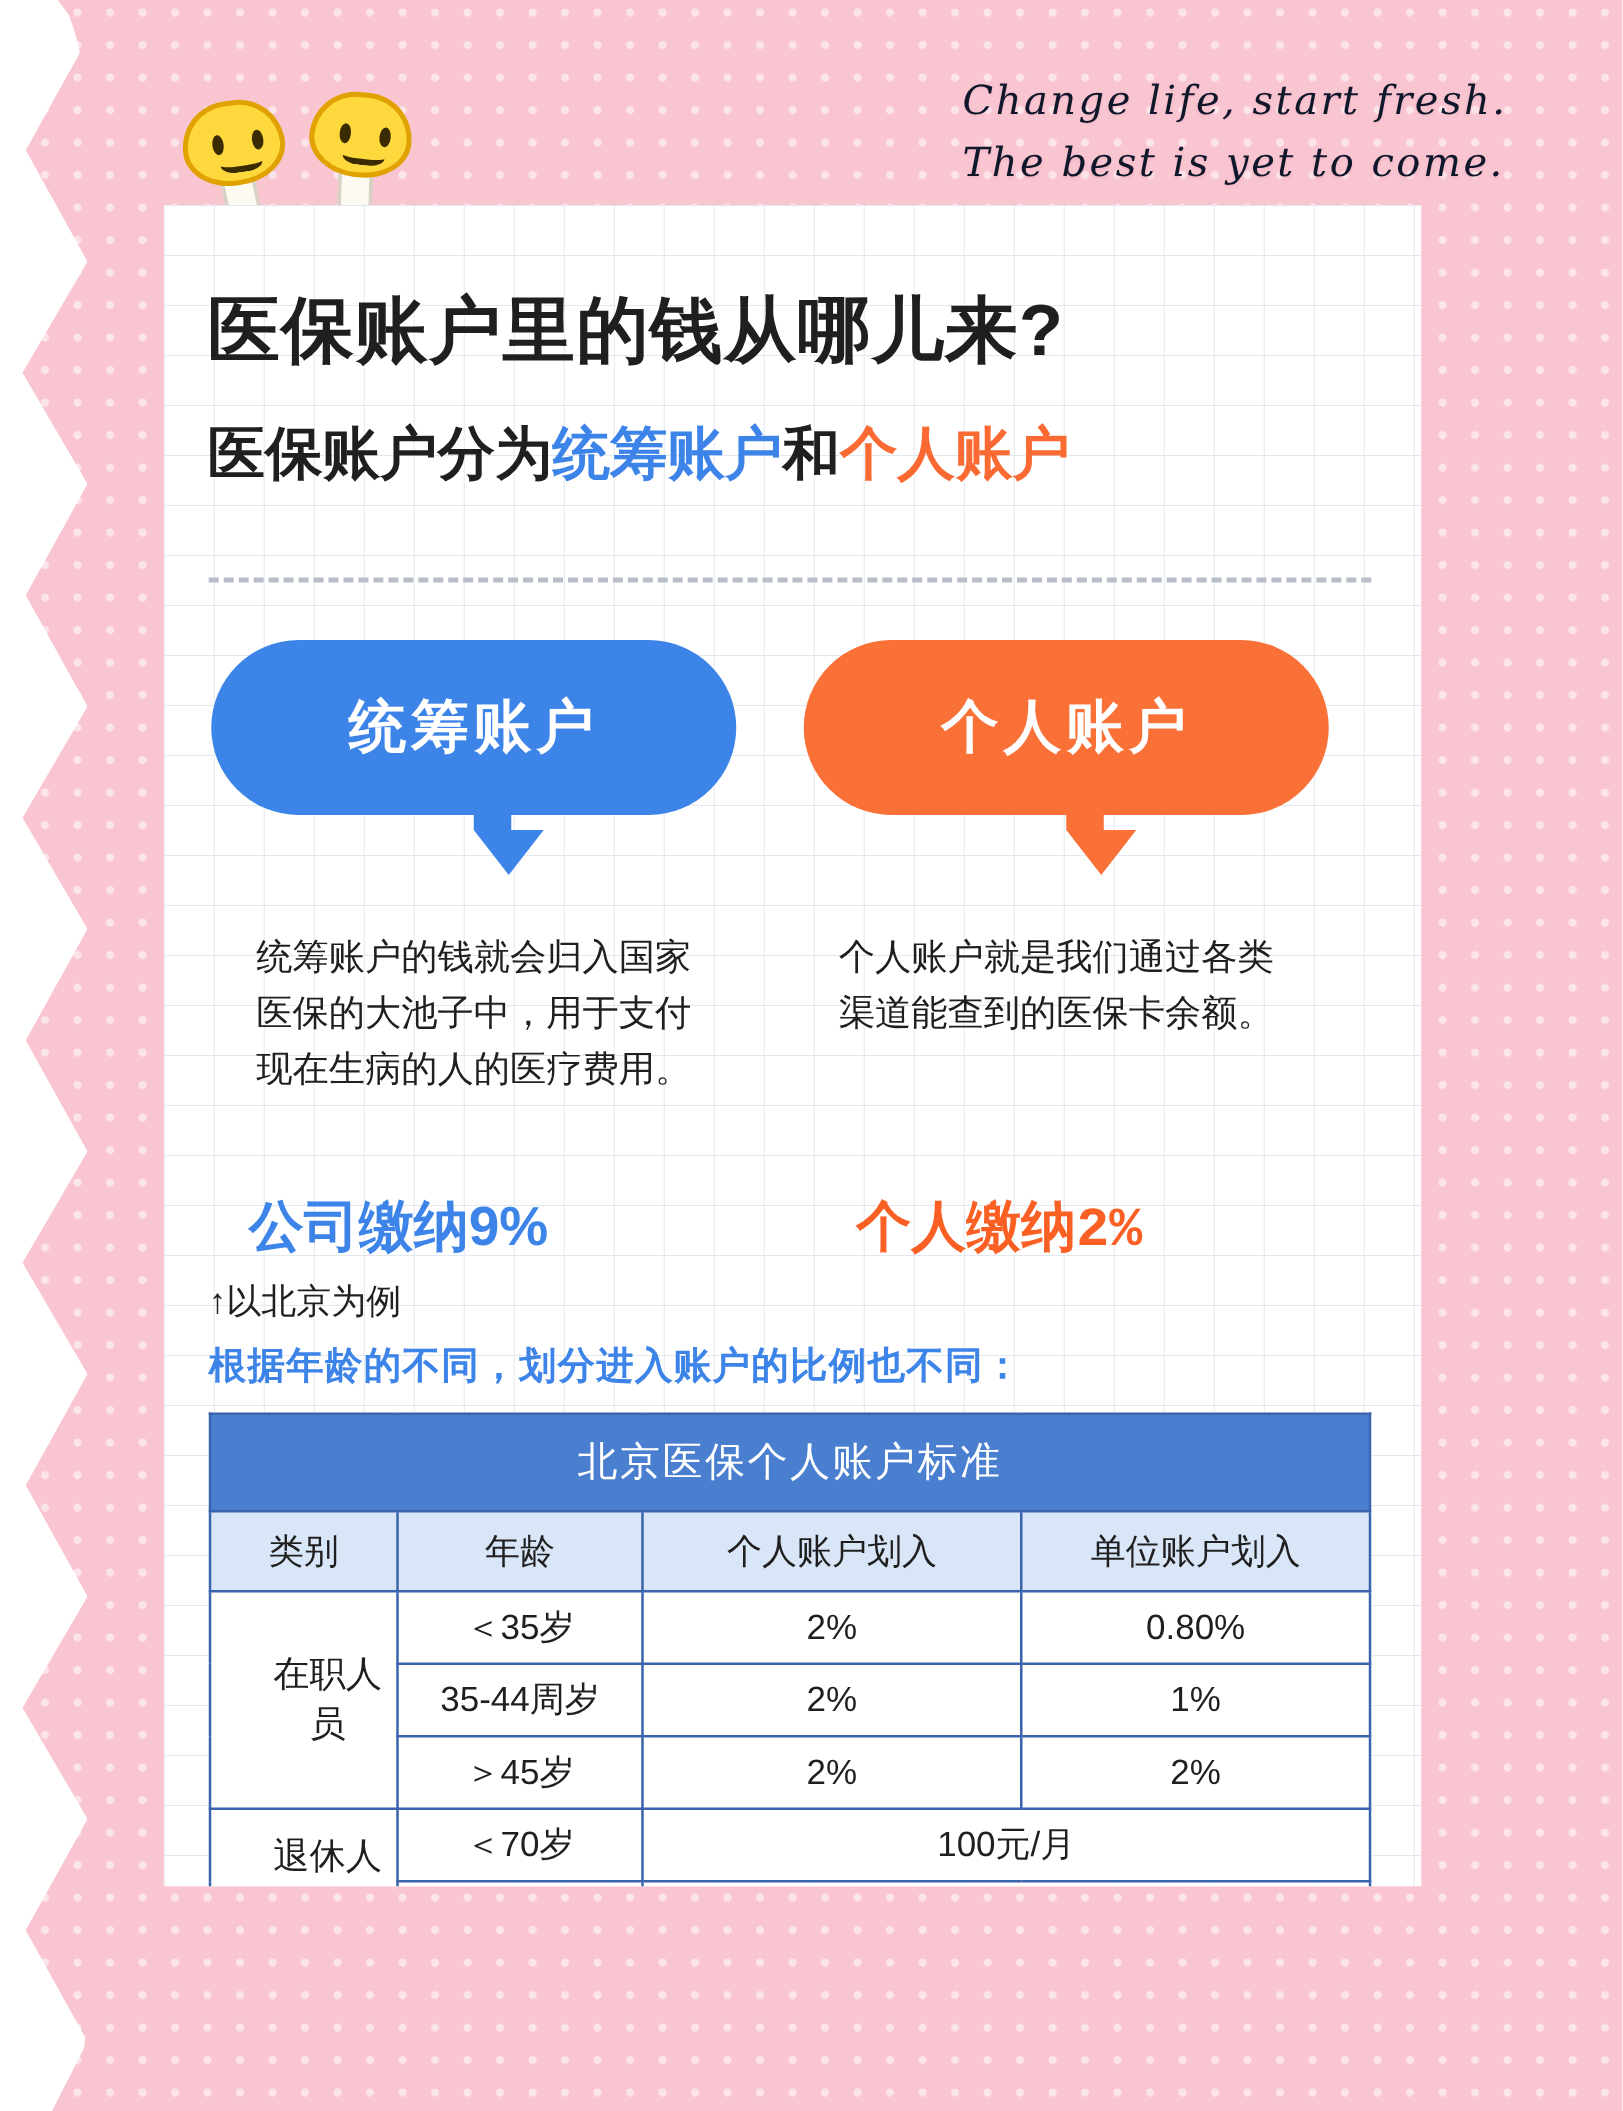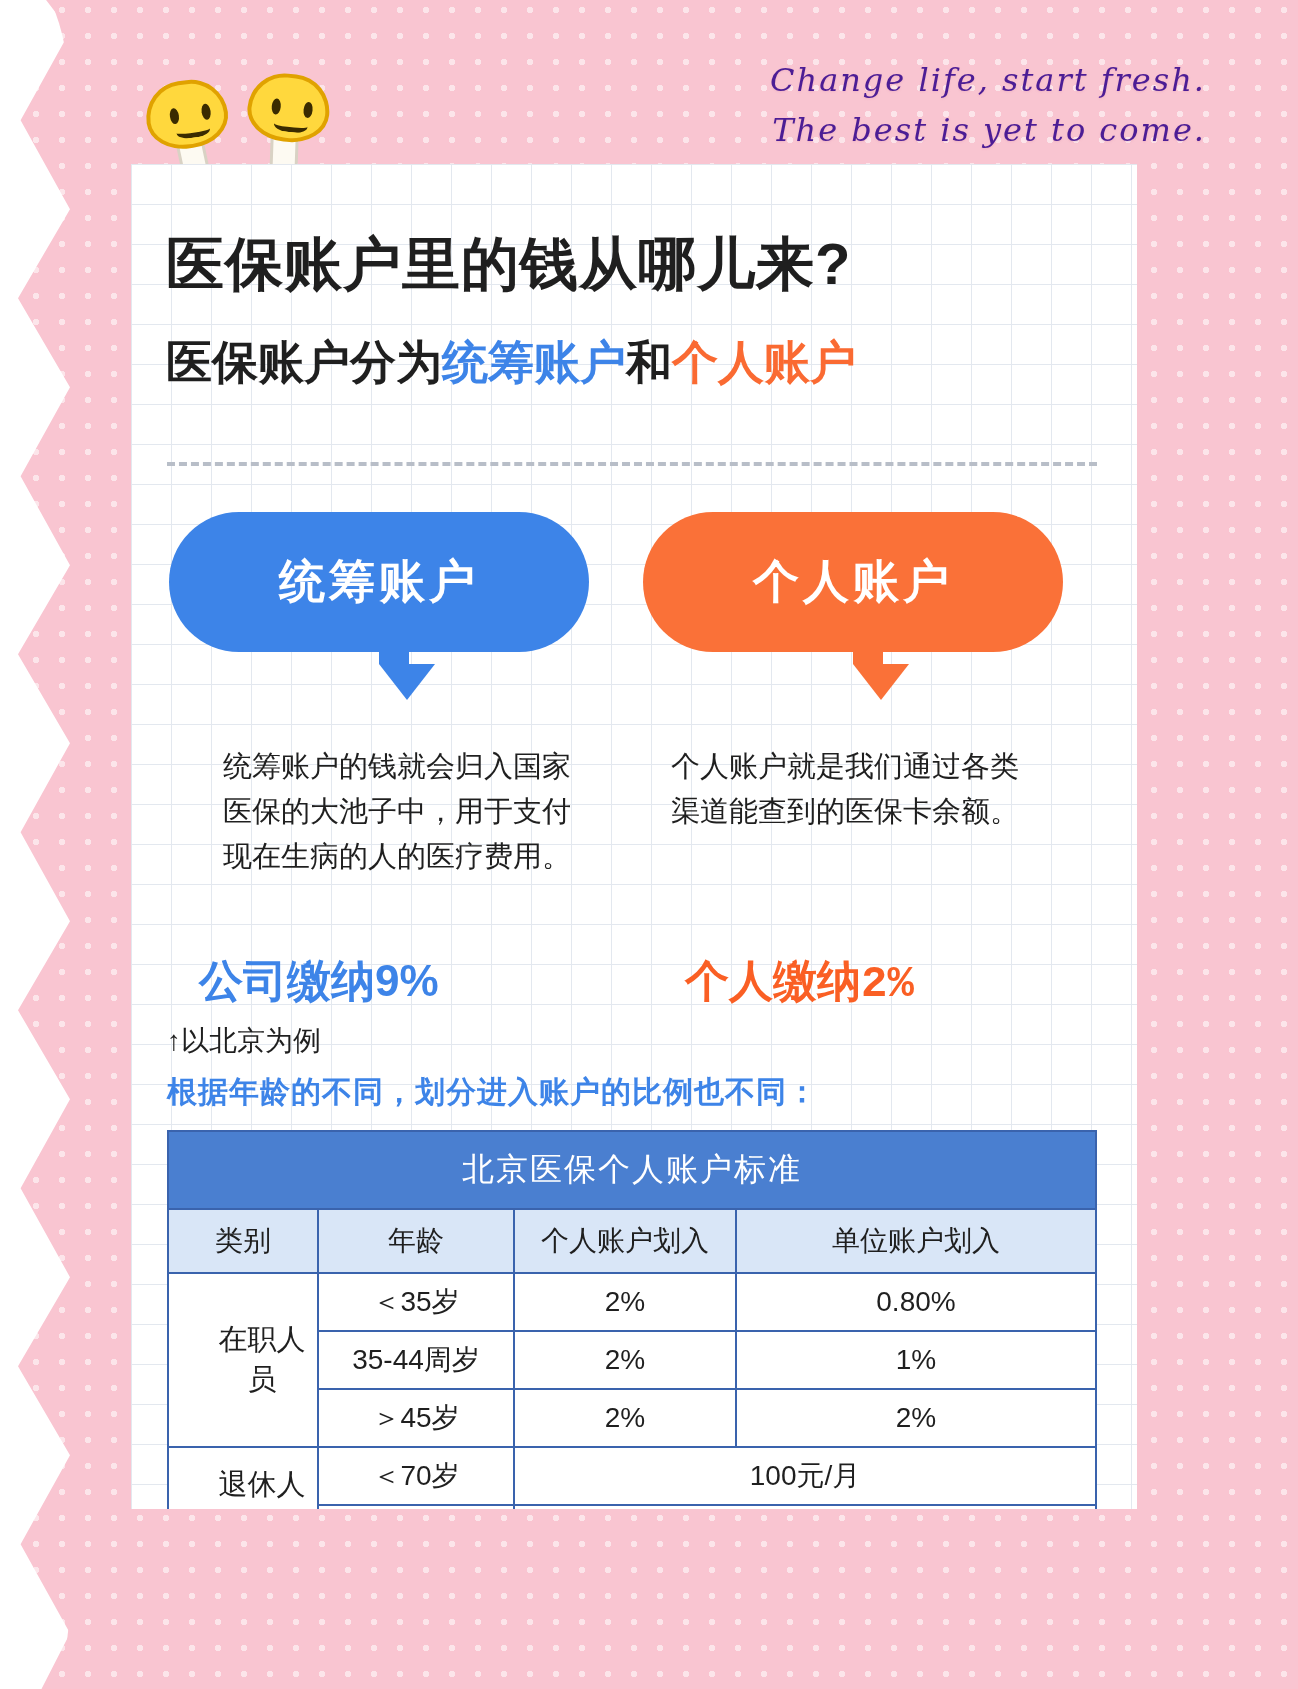--- a/index.html
+++ b/index.html
@@ -58,24 +58,23 @@
   .smiley .mouth {
     position: absolute; left: 24px; top: 36px; width: 34px; height: 18px;
     border-bottom: 5px solid #3a2b00; border-radius: 0 0 40% 40%;
   }
   .smiley.s1 { left: 0; top: 6px; transform: rotate(-8deg); }
   .smiley.s2 { left: 98px; top: 0; transform: rotate(6deg); }
 
   
   .script {
     position: absolute; right: 92px; top: 56px;
-    text-align: right;
     font-family: "DejaVu Serif", serif;
     font-style: italic;
-    color: #4c1d95;
+    color: #0f172a;
     font-size: 32px;
     line-height: 1.55;
     letter-spacing: 2px;
     text-shadow: 0 1px 2px rgba(225,150,175,0.35);
   }
 
   
   .card {
     position: absolute;
     left: 131px; top: 164px;
@@ -144,21 +143,21 @@
   .arrow.blue .stem { background: #3d84e8; }
   .arrow.blue .tip { border-top-color: #3d84e8; }
   .arrow.orange .stem { background: #fa7138; }
   .arrow.orange .tip { border-top-color: #fa7138; }
 
   .desc {
     position: absolute; top: 232px;
     font-size: 29px; line-height: 1.55; color: #1f1f1f;
     width: 350px;
   }
-  .col.left .desc { left: 36px; margin-left: 18px; }
+  .col.left .desc { left: 36px; }
   .col.right .desc { left: 28px; }
 
   .rate {
     position: absolute; top: 440px;
     font-size: 44px; font-weight: bold;
     white-space: nowrap;
   }
   .col.left .rate { left: 30px; color: #3d84e8; }
   .col.right .rate { left: 42px; color: #fa5f24; font-family: Liberation Mono, monospace; }
 
@@ -269,21 +268,21 @@
   <div class="note-rule">根据年龄的不同，划分进入账户的比例也不同：</div>
 
   <table class="std">
     <tbody>
       <tr class="title">
         <th colspan="4">北京医保个人账户标准</th>
       </tr>
       <tr class="head">
         <th style="width:150px">类别</th>
         <th style="width:196px">年龄</th>
-        <th style="width:222px">个人账户划入</th>
+        <th style="width:303px">个人账户划入</th>
         <th>单位账户划入</th>
       </tr>
 
       <tr>
         <td class="cat" rowspan="3">在职人员</td>
         <td>＜35岁</td>
         <td>2%</td>
         <td>0.80%</td>
       </tr>
       <tr>

